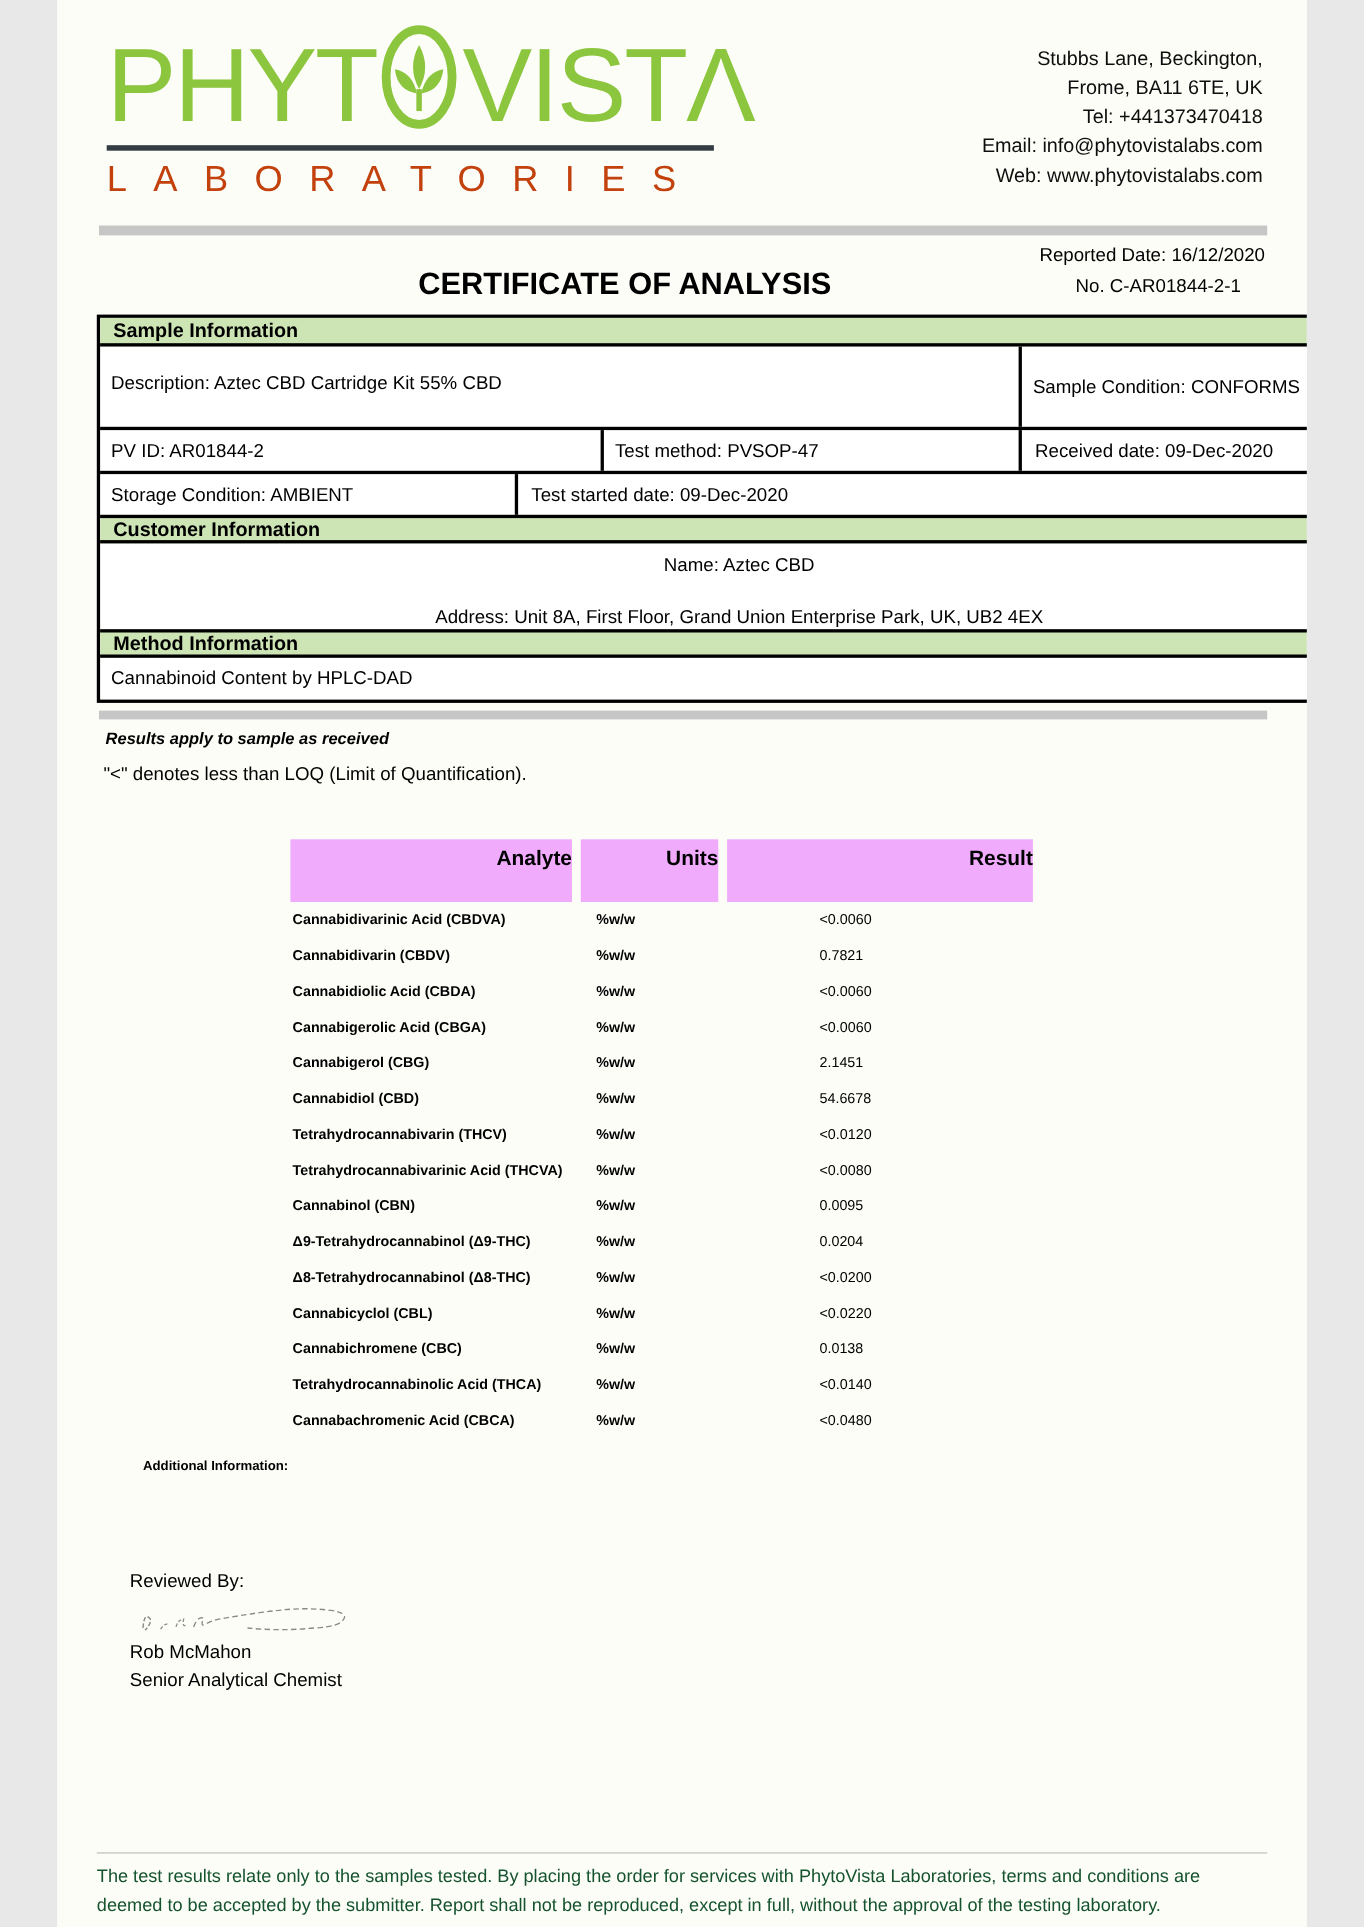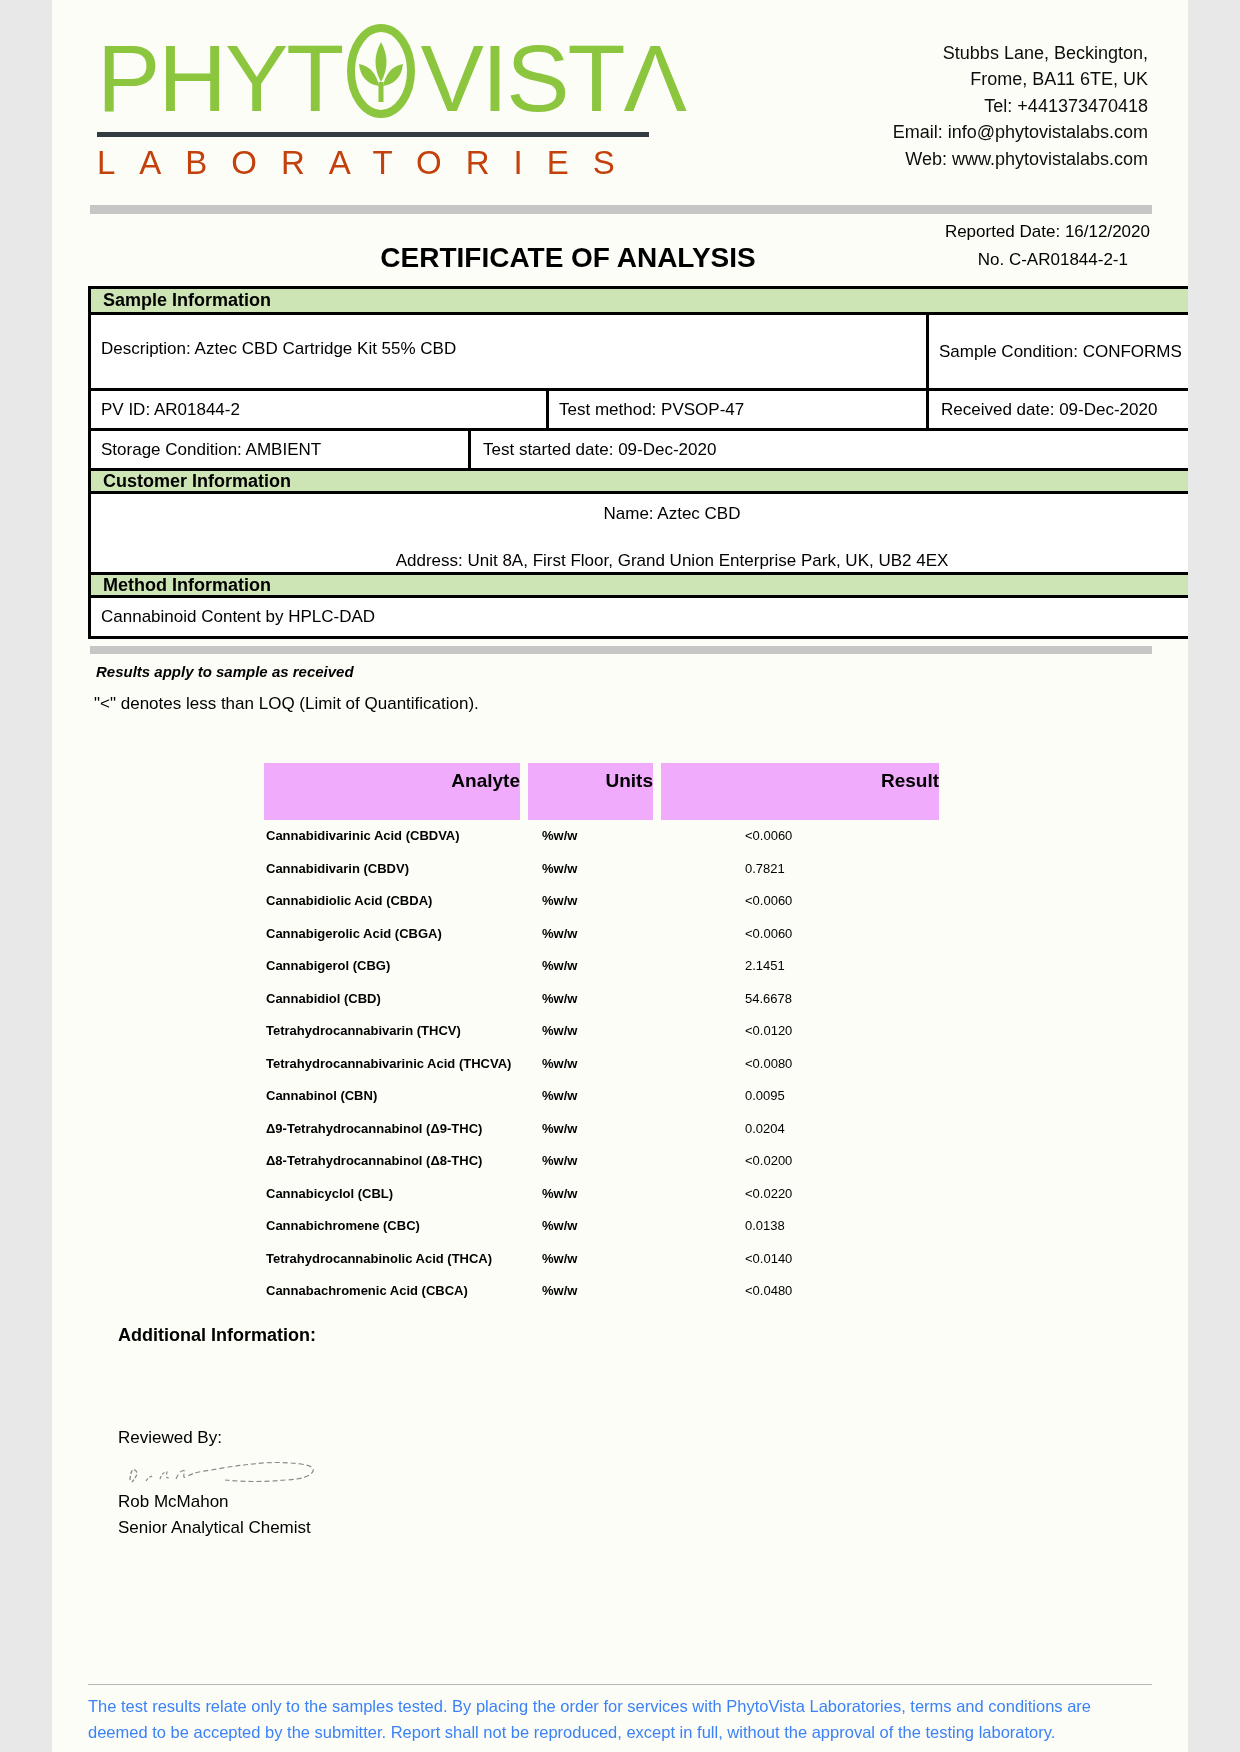--- a/index.html
+++ b/index.html
@@ -71,28 +71,28 @@
   .rt-head .h1 { width:256px; }
   .rt-head .h2 { width:125px; margin-left:8px; }
   .rt-head .h3 { width:278px; margin-left:8px; }
   .rt-body { margin-top:8px; }
   .rt-row { display:flex; height:32.5px; align-items:flex-start; }
   .rt-analyte { width:278px; font-size:13px; font-weight:bold; padding-left:2px; }
   .rt-units  { width:203px; font-size:13px; font-weight:bold; }
   .rt-result { flex:1; font-size:13px; }
 
   
-  .add-info { position:absolute; left:66px; top:1325px; font-size:18px; font-weight:bold; }
+  .add-info { position:absolute; left:78px; top:1325px; font-size:12px; font-weight:bold; }
   .reviewed-by { position:absolute; left:66px; top:1428px; font-size:17px; }
   .signature { position:absolute; left:68px; top:1448px; }
   .sig-name { position:absolute; left:66px; top:1492px; font-size:17px; }
   .sig-title { position:absolute; left:66px; top:1518px; font-size:17px; }
   .footer {
     position:absolute; left:36px; right:36px; top:1684px; border-top:1px solid #b9b9b9;
-    padding-top:9px; font-size:16.5px; line-height:1.55; color:#3b82f6;
+    padding-top:9px; font-size:16.5px; line-height:1.55; color:#14532d;
   }
 </style>
 </head>
 <body>
 
 <div class="page">
 
   <div class="logo-block">
     <div class="logo-word">
       <span>PHYT</span>

